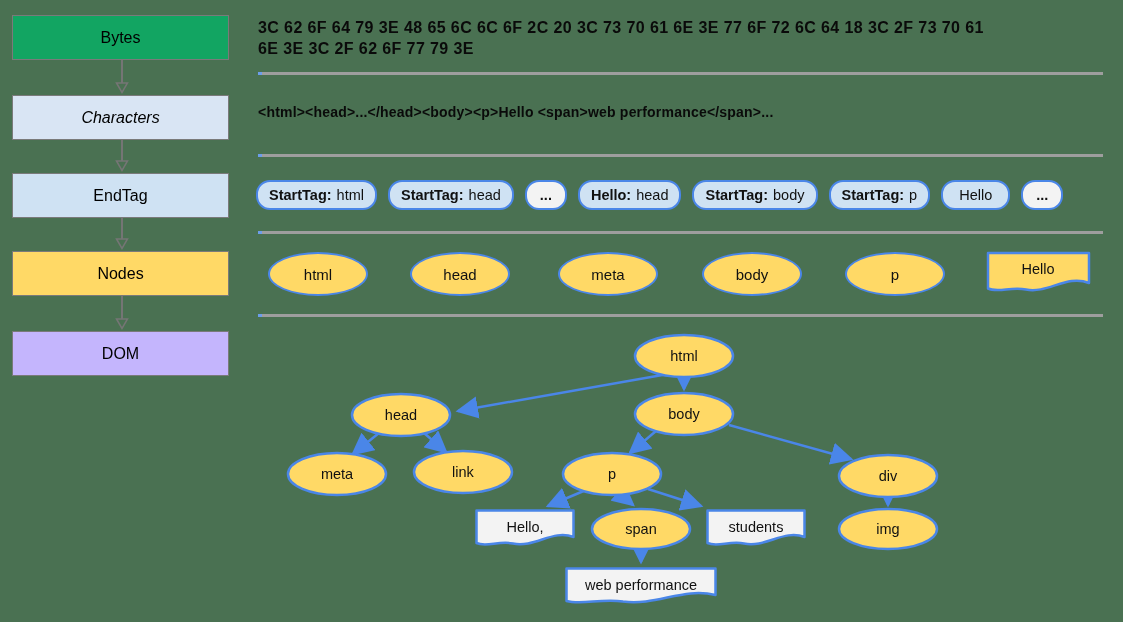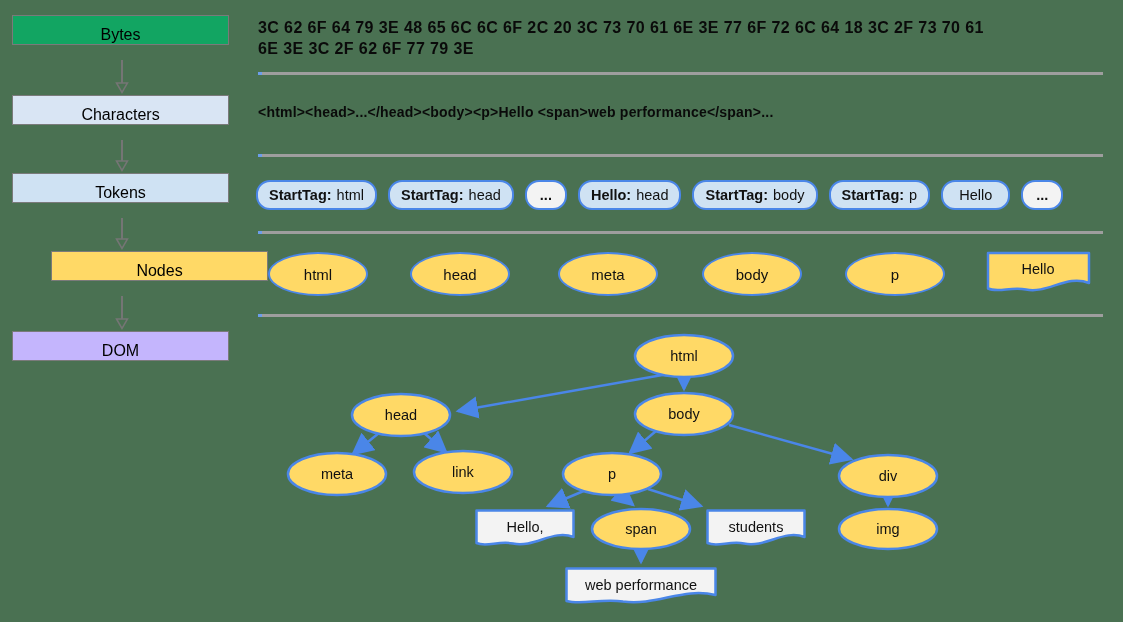--- a/index.html
+++ b/index.html
@@ -1,24 +1,24 @@
 <!DOCTYPE html>
 <html><head>
 <meta charset="utf-8">
 <style>
   html,body{margin:0;padding:0;background:#4a7152;font-family:"Liberation Sans",sans-serif;}
   .stage{position:relative;width:1123px;height:622px;background:#4a7152;overflow:hidden;color:#111;}
 
   
-  .pbox{position:absolute;left:12px;width:217px;height:30px;border:1.5px solid #7a7a7a;
-        display:flex;align-items:flex-end;justify-content:center;font-size:16px;color:#000;box-sizing:border-box;}
+  .pbox{position:absolute;left:12px;width:217px;height:45px;border:1.5px solid #7a7a7a;
+        display:flex;align-items:center;justify-content:center;font-size:16px;color:#000;box-sizing:border-box;}
   .pbox.bytes{top:15px;background:#12a562;}
-  .pbox.chars{top:95px;background:#d9e5f4;}
+  .pbox.chars{top:95px;background:#d9e5f4;font-style:italic;}
   .pbox.tokens{top:173px;background:#cfe2f3;}
-  .pbox.nodes{top:251px;background:#ffd966;margin-left:39px;}
+  .pbox.nodes{top:251px;background:#ffd966;}
   .pbox.dom{top:331px;background:#c4b5fd;}
   .sarrow{position:absolute;left:113px;}
 
   
   .divider{position:absolute;left:258px;width:845px;height:3px;background:#9e9e9e;}
   .divider .cap{position:absolute;left:0;top:0;width:4px;height:3px;background:#6d9eeb;}
 
   
   .hexline{position:absolute;left:258px;width:800px;font-weight:bold;font-size:16px;
            letter-spacing:.4px;line-height:20px;color:#0a0a0a;white-space:nowrap;}
@@ -47,21 +47,21 @@
 
 <div class="stage">
 
   <div class="pbox bytes">
     <span>Bytes</span>
   </div>
   <div class="pbox chars">
     <span>Characters</span>
   </div>
   <div class="pbox tokens">
-    <span>Tokens</span>
+    <span>EndTag</span>
   </div>
   <div class="pbox nodes">
     <span>Nodes</span>
   </div>
   <div class="pbox dom">
     <span>DOM</span>
   </div>
 
   <svg class="sarrow" style="top:60px" width="18" height="34">
     <line x1="9" y1="0" x2="9" y2="23" stroke="#757575" stroke-width="2"></line>

